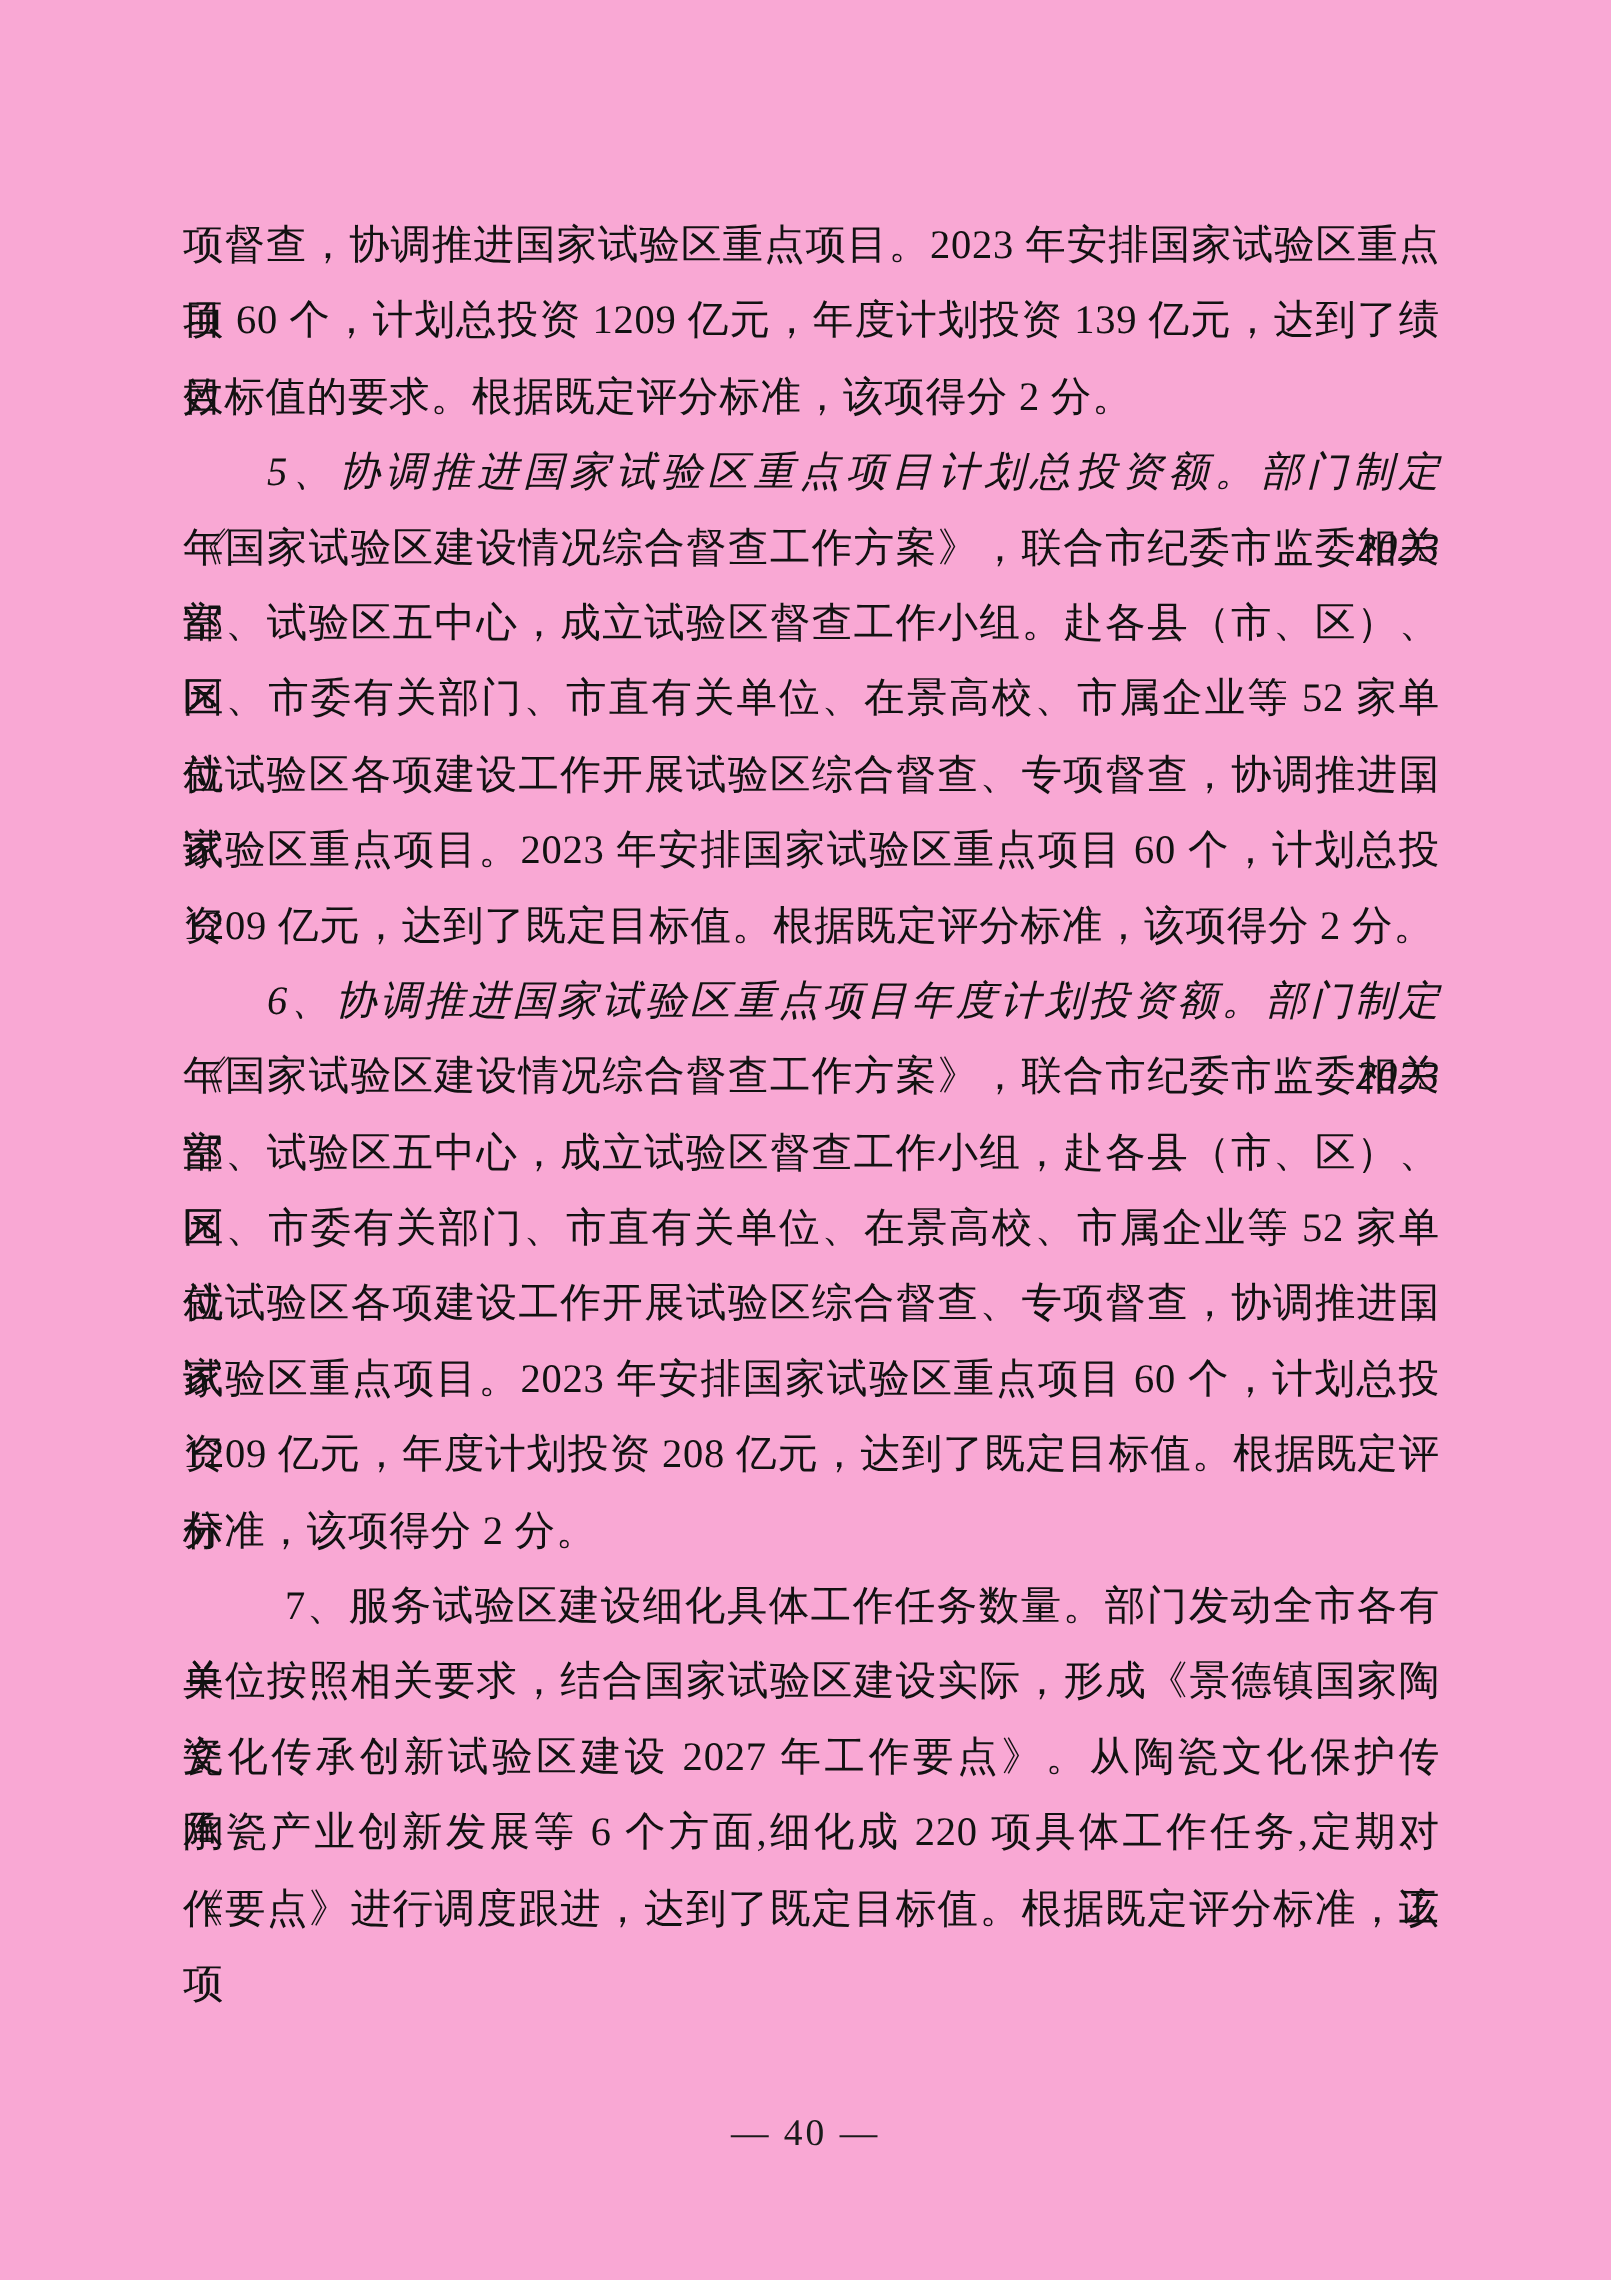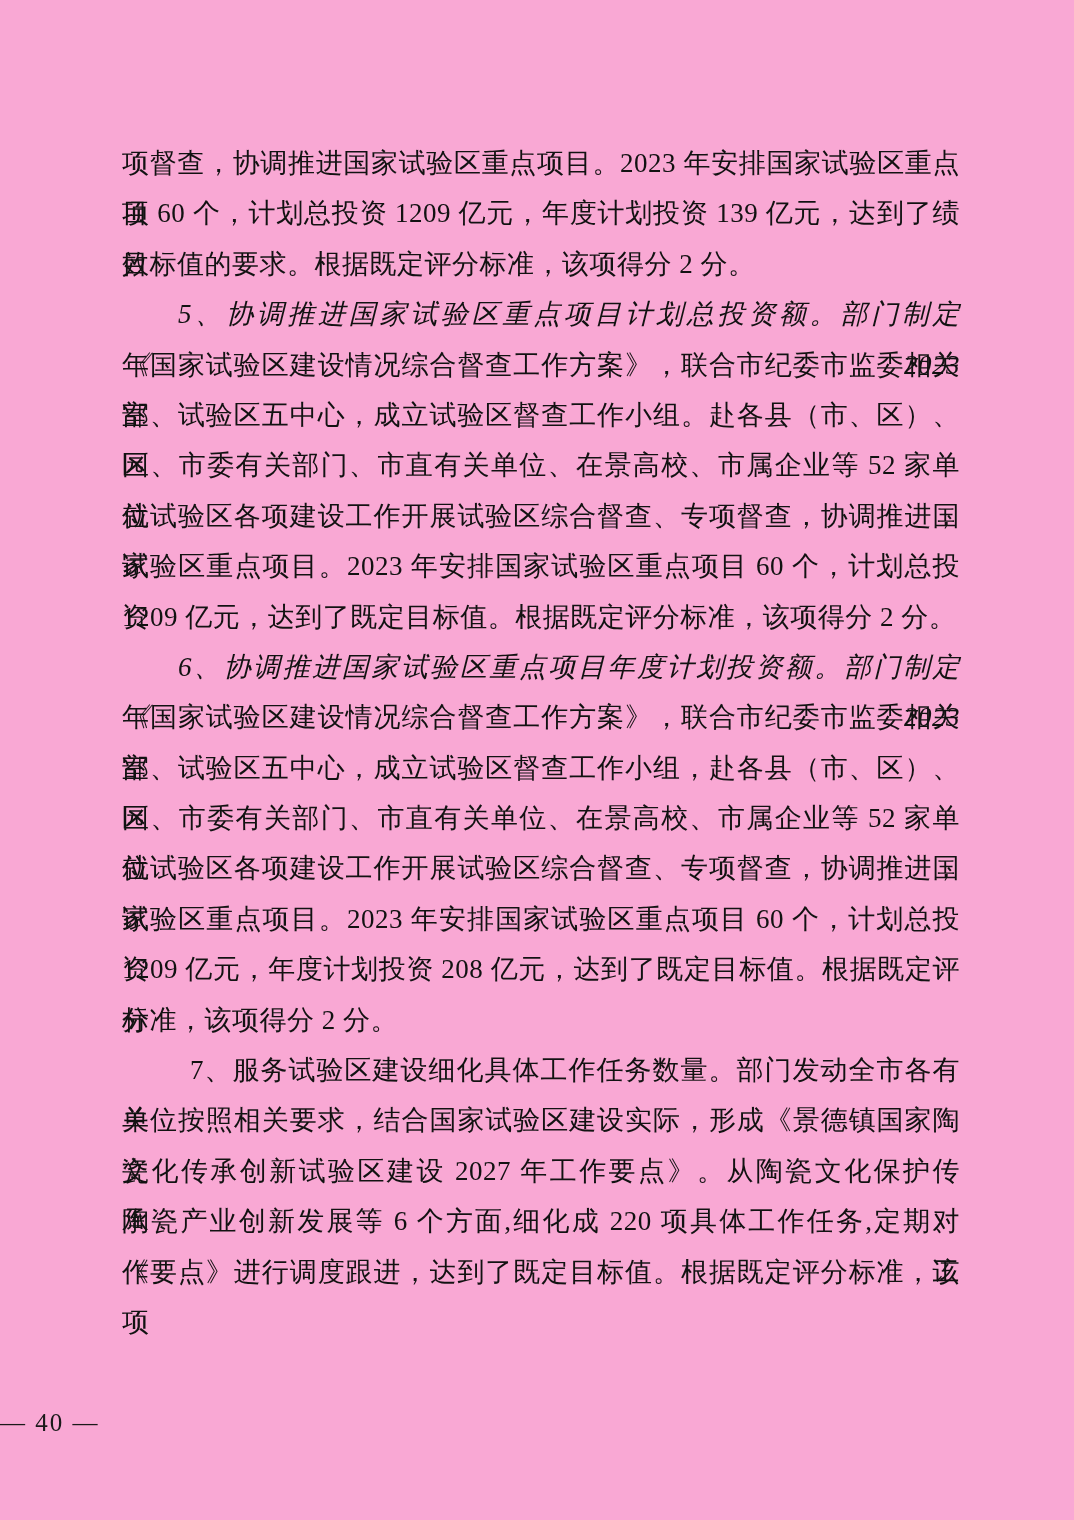--- a/index.html
+++ b/index.html
@@ -47,21 +47,21 @@
     font-style: italic;
   }
   .line.indent-wide {
     text-indent: 68px;
   }
   .page-footer {
     position: absolute;
     left: 0;
     top: 1406px;
     width: 1074px;
-    text-align: left;
+    text-align: center;
     font-size: 25px;
     line-height: 34px;
     color: #1a1a1a;
     letter-spacing: 2px;
   }
 </style>
 </head>
 <body>
 
 <div class="doc-page">

